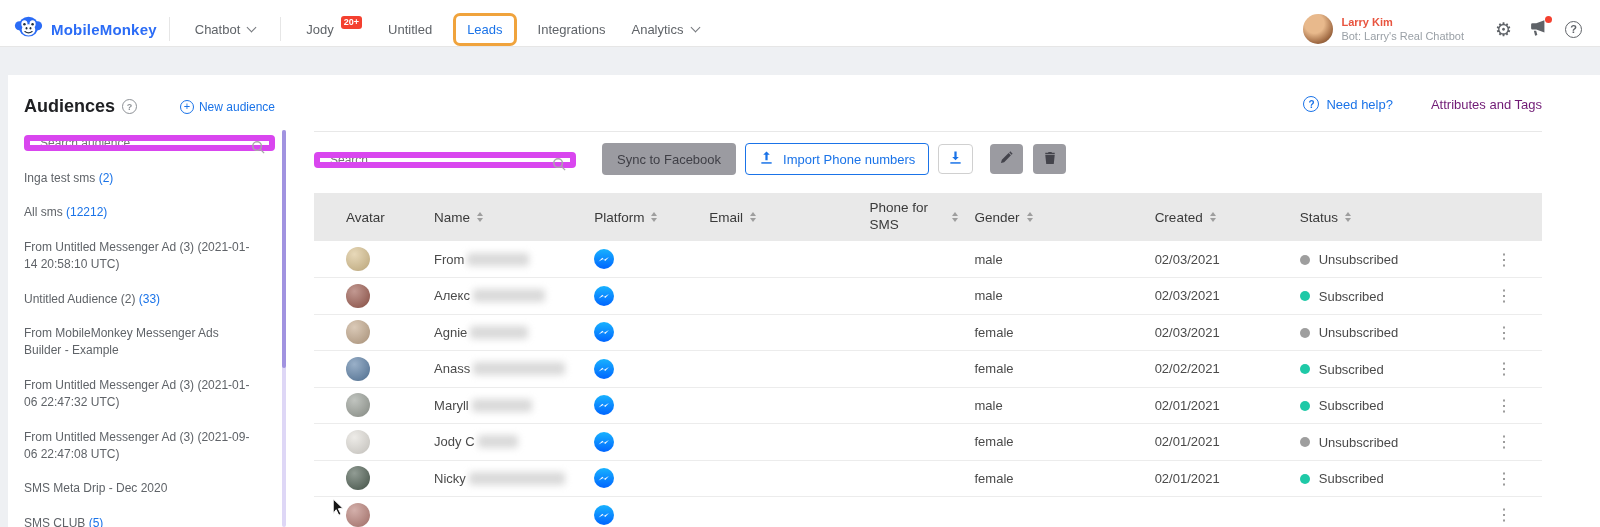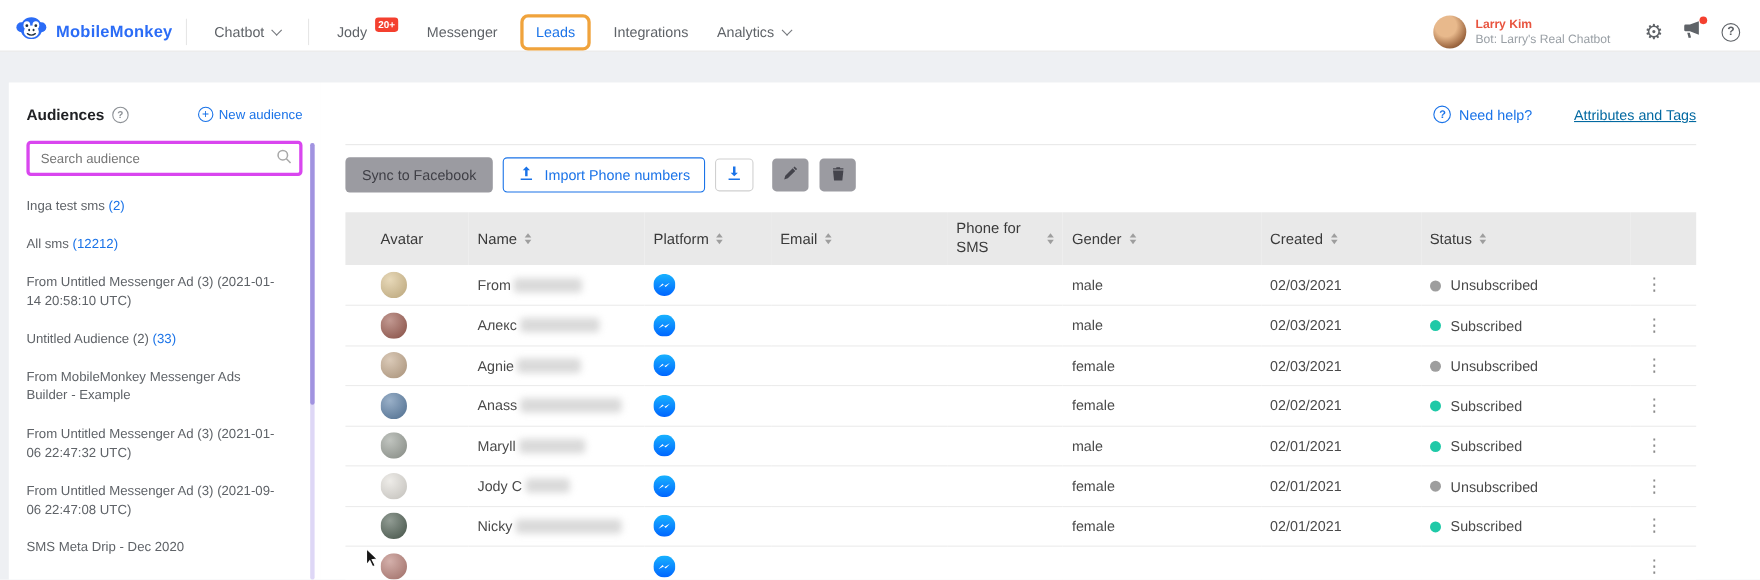--- a/index.html
+++ b/index.html
@@ -30,45 +30,45 @@
   .gear-glyph { font-size:19px; color:#5f6368; line-height:1; }
   .red-dot { position:absolute; top:-3px; right:-4px; width:7px; height:7px; border-radius:50%; background:#f4402f; }
   .help-circle { width:17px; height:17px; border:1.6px solid #5f6368; border-radius:50%;
     display:flex; align-items:center; justify-content:center; font-size:11px; color:#5f6368; font-weight:bold; }
   
   .page { display:flex; height:480px; align-items:stretch; }
   
   .sidebar { width:283px; flex-shrink:0; background:#fff; margin:28px 0 0 8px;
     position:relative; padding:21px 16px 0 16px; }
   .sb-head { display:flex; align-items:center; }
-  .sb-title { font-size:14px; font-weight:bold; color:#202124; }
+  .sb-title { font-size:18px; font-weight:bold; color:#202124; }
   .sb-qicon { width:15px; height:15px; border:1.3px solid #8d9196; border-radius:50%; color:#8d9196;
     font-size:9px; display:flex; align-items:center; justify-content:center; margin-left:7px; font-weight:bold; }
   .new-aud { margin-left:auto; color:#1a73e8; font-size:12px; display:flex; align-items:center; gap:5px; cursor:pointer; }
   .plus-icon { width:14px; height:14px; border:1.3px solid #1a73e8; border-radius:50%; color:#1a73e8;
     font-size:11px; line-height:1; display:flex; align-items:center; justify-content:center; }
   .sb-search { margin-top:16px; position:relative; }
   .sb-search input, .tb-search input {
-    width:100%; height:32px; border:3px solid #d946ef; border-radius:4px; background:#fff;
+    width:100%; height:16px; border:6px solid #d946ef; border-radius:4px; background:#fff;
     padding:0 32px 0 10px; font-size:12px; color:#555; outline:none; font-family:inherit;
   }
   .search-mag { position:absolute; right:9px; top:7px; }
   .aud-list { list-style:none; margin:19px 0 0; padding:0; font-size:12px; color:#5f6368; }
   .aud-list li { margin-bottom:17px; line-height:1.45; padding-right:16px; cursor:pointer; }
   .count { color:#1a73e8; }
   .sb-scroll { position:absolute; right:5px; top:55px; bottom:0; width:4px; background:#ded7f6; border-radius:2px; }
   .sb-thumb { position:absolute; top:0; left:0; width:4px; height:60%; background:#a193e0; border-radius:2px; }
   
   .main { flex:1; background:#fff; margin-top:28px; position:relative; overflow:hidden;
     padding:12px 58px 0 23px; }
   .help-row { display:flex; justify-content:flex-end; align-items:center; gap:38px; font-size:13px; height:34px; }
   .need-help { color:#1a73e8; display:flex; align-items:center; gap:7px; cursor:pointer; }
   .nh-icon { width:16px; height:16px; border:1.5px solid #1a73e8; border-radius:50%; font-size:10px;
     display:flex; align-items:center; justify-content:center; font-weight:bold; color:#1a73e8; }
-  .attr-link { color:#0369a1; cursor:pointer;text-decoration:underline; }
+  .attr-link { color:#701a75; cursor:pointer; }
   .main-rule { border:none; border-top:1px solid #e8e8e8; margin:10px 0 0; }
   .toolbar { display:flex; align-items:center; margin-top:10px; height:34px; }
   .tb-search { position:relative; width:262px; margin-right:26px; }
   .btn { font-family:inherit; font-size:13px; border-radius:4px; display:flex; align-items:center;
     justify-content:center; cursor:pointer; }
   .btn-sync { height:32px; padding:0 15px; background:#9b9ba1; color:#3f3f46; border:none; margin-right:9px; }
   .btn-import { height:32px; padding:0 13px; background:#fff; border:1.6px solid #1a73e8; color:#1a73e8;
     gap:9px; font-weight:500; }
   .btn-download { height:30px; width:35px; background:#fff; border:1px solid #d0d0d0; margin-left:9px; }
   .btn-gray-ic { height:30px; width:33px; background:#9b9ba1; border:none; }
@@ -135,21 +135,21 @@
   <div class="nav-item">
     <span>Chatbot</span>
     <span class="chev"></span>
   </div>
   <span class="nav-divider"></span>
   <div class="nav-item">
     <span>Jody</span>
     <span class="badge">20+</span>
   </div>
   <div class="nav-item">
-    <span>Messenger</span>
+    <span>Untitled</span>
   </div>
   <div class="nav-item leads-item">
     <span>Leads</span>
   </div>
   <div class="nav-item">
     <span>Integrations</span>
   </div>
   <div class="nav-item">
     <span>Analytics</span>
     <span class="chev"></span>
@@ -222,20 +222,29 @@
     <div class="help-row">
       <span class="need-help">
         <span class="nh-icon">?</span>
         <span>Need help?</span>
       </span>
       <span class="attr-link">Attributes and Tags</span>
     </div>
     <hr class="main-rule">
 
     <div class="toolbar">
+      <span class="tb-search">
+        <input type="text" placeholder="Search" style="">
+        <span class="search-mag">
+          <svg viewBox="0 0 16 16" width="15" height="15">
+              <circle cx="6.5" cy="6.5" r="4.6" fill="none" stroke="#a9a9a9" stroke-width="1.5"></circle>
+              <line x1="10" y1="10" x2="14" y2="14" stroke="#a9a9a9" stroke-width="1.5"></line>
+            </svg>
+        </span>
+      </span>
       <button class="btn btn-sync">Sync to Facebook</button>
       <button class="btn btn-import">
         <span>
           <svg viewBox="0 0 16 16" width="15" height="15">
               <path fill="#1a73e8" d="M8 1.5 11.5 5H9.2v6H6.8V5H4.5L8 1.5z"></path>
               <path fill="#1a73e8" d="M2.5 13h11v1.6h-11z"></path>
             </svg>
         </span>
         <span>Import Phone numbers</span>
       </button>

